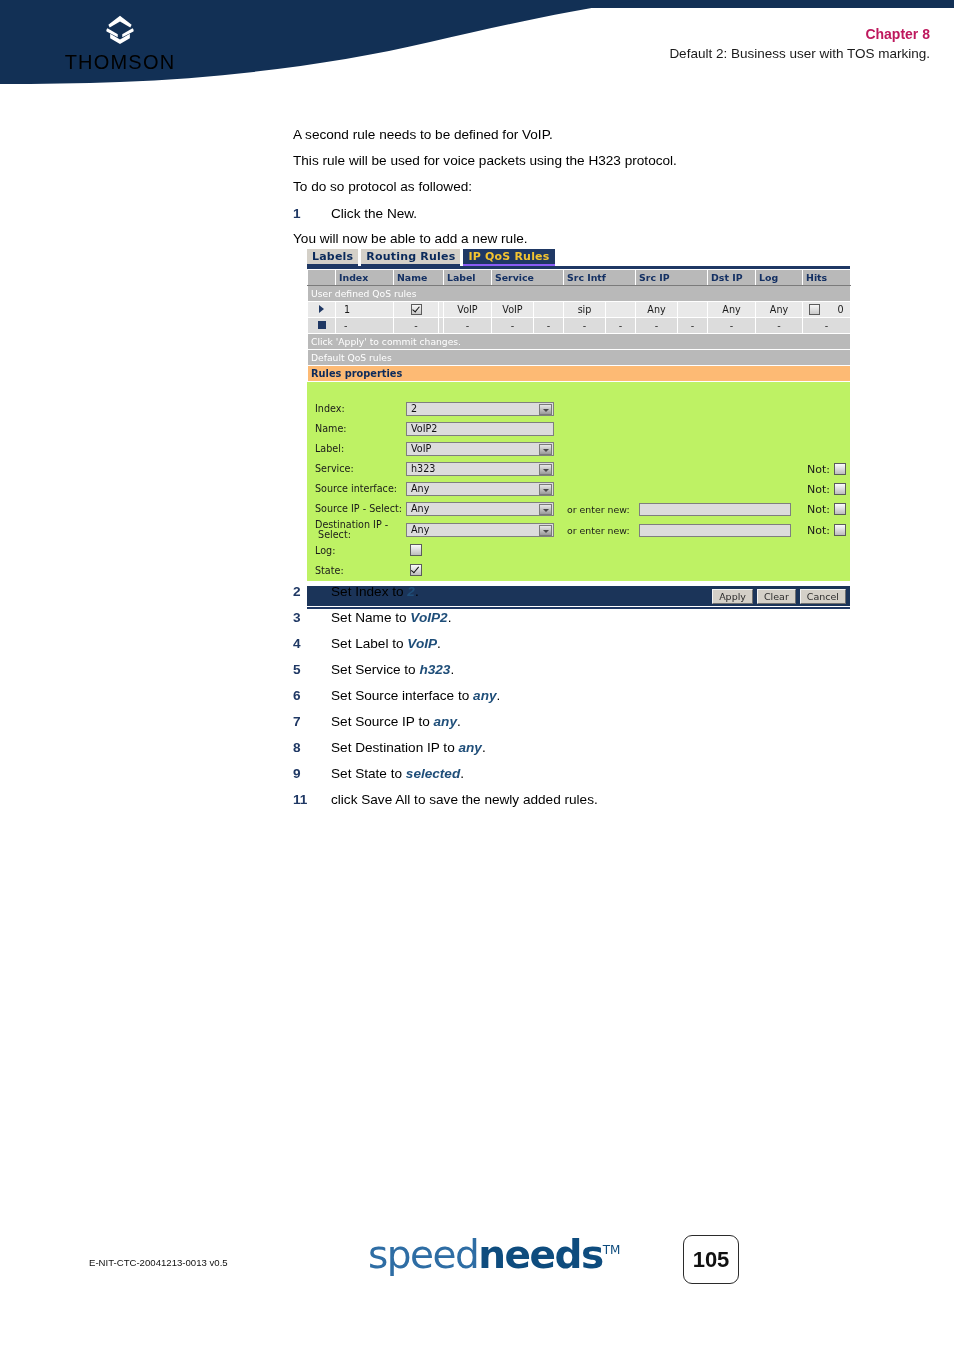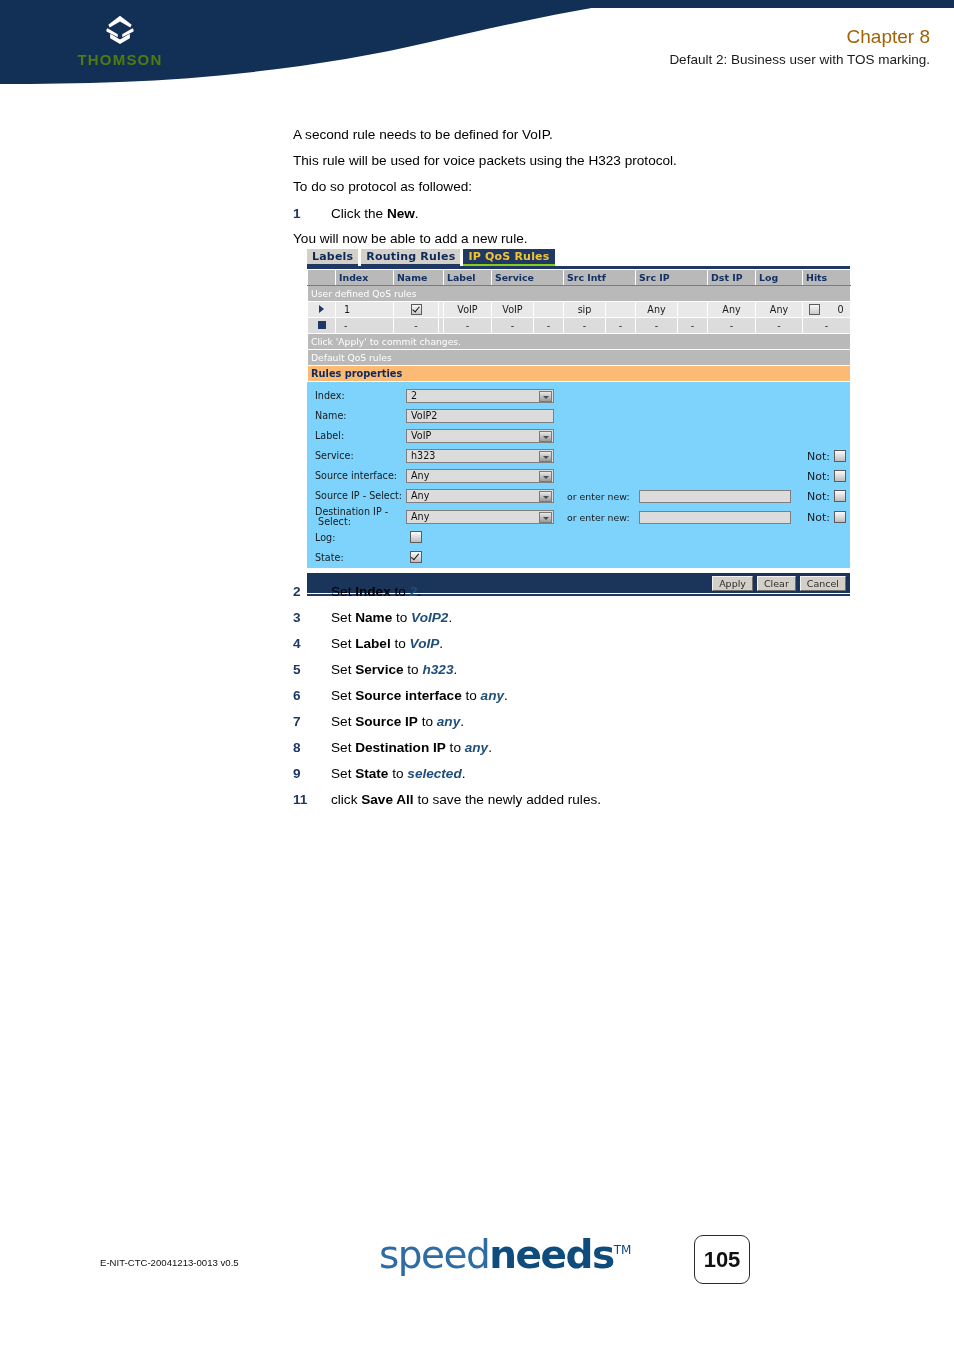--- a/index.html
+++ b/index.html
@@ -34,38 +34,38 @@
     text-align: center;
   }
   #brand-logo-icon {
     display: block;
     margin: 0 auto 4px auto;
     width: 36px;
     height: 34px;
   }
   #brand-wordmark {
     display: block;
-    color: #4d7c0f;
-    font-weight: bold;
-    font-size: 15px;
+    color: #000000;
+    font-weight: normal;
+    font-size: 20px;
     letter-spacing: 1.2px;
     font-family: "Liberation Sans", sans-serif;
     line-height: 1;
   }
 
   #header-right {
     position: absolute;
     right: 24px;
     top: 26px;
     text-align: right;
   }
   #chapter-title {
-    color: #a16207;
-    font-size: 19px;
-    font-weight: normal;
+    color: #be185d;
+    font-size: 14px;
+    font-weight: bold;
     line-height: 1.15;
     font-family: "Liberation Sans", sans-serif;
   }
   #chapter-subtitle {
     color: #1a1a1a;
     font-size: 13.5px;
     margin-top: 4px;
     line-height: 1.2;
     font-family: "Liberation Sans", sans-serif;
   }
@@ -91,21 +91,21 @@
     margin-bottom: 11px;
   }
   .step-num {
     color: #1F3864;
     font-weight: bold;
     width: 38px;
     flex: 0 0 38px;
     font-size: 13.6px;
   }
   .step-text { color: #000; }
-  .b { font-weight: bold; }
+  .b { font-weight: normal; }
   .iv { font-style: italic; font-weight: bold; color: #1F4E79; }
 
   
   #ui-shot {
     position: absolute;
     left: 307px;
     top: 249px;
     width: 543px;
     font-family: "DejaVu Sans", sans-serif;
     font-size: 9.5px;
@@ -127,21 +127,21 @@
     letter-spacing: .2px;
   }
   .tab-inactive {
     background: #d4d0c8;
     color: #0b2a5b;
     border-bottom: 2px solid #1F3864;
   }
   .tab-active {
     background: #1F3864;
     color: #F4C430;
-    border-bottom: 2px solid #84cc16;
+    border-bottom: 2px solid #8b5cf6;
   }
   #tab-underline {
     height: 3px;
     background: #1F3864;
     width: 543px;
     margin-top: 0px;
   }
 
   
   #qos-table {
@@ -216,23 +216,23 @@
     border-bottom: 4px solid transparent;
   }
   .row-marker-sq {
     display: inline-block;
     width: 8px; height: 8px;
     background: #1F3864;
   }
 
   
   #form-region {
-    background: #7dd3fc;
+    background: #bef264;
     width: 543px;
-    padding-top: 4px;
+    padding-top: 17px;
     position: relative;
   }
   .form-row {
     display: flex;
     align-items: center;
     height: 20px;
   }
   .form-label {
     width: 99px;
     flex: 0 0 99px;
@@ -356,21 +356,21 @@
   #bottom-rule {
     width: 543px;
     height: 2px;
     background: #1F3864;
     margin-top: 1px;
   }
 
   
   #footer {
     position: absolute;
-    left: 12px; bottom: 0;
+    left: 1px; bottom: 0;
     width: 820px;
     height: 120px;
   }
   #doc-ref {
     position: absolute;
     left: 88px;
     top: 26px;
     font-size: 9.6px;
     color: #111;
     font-family: "Liberation Sans", sans-serif;

